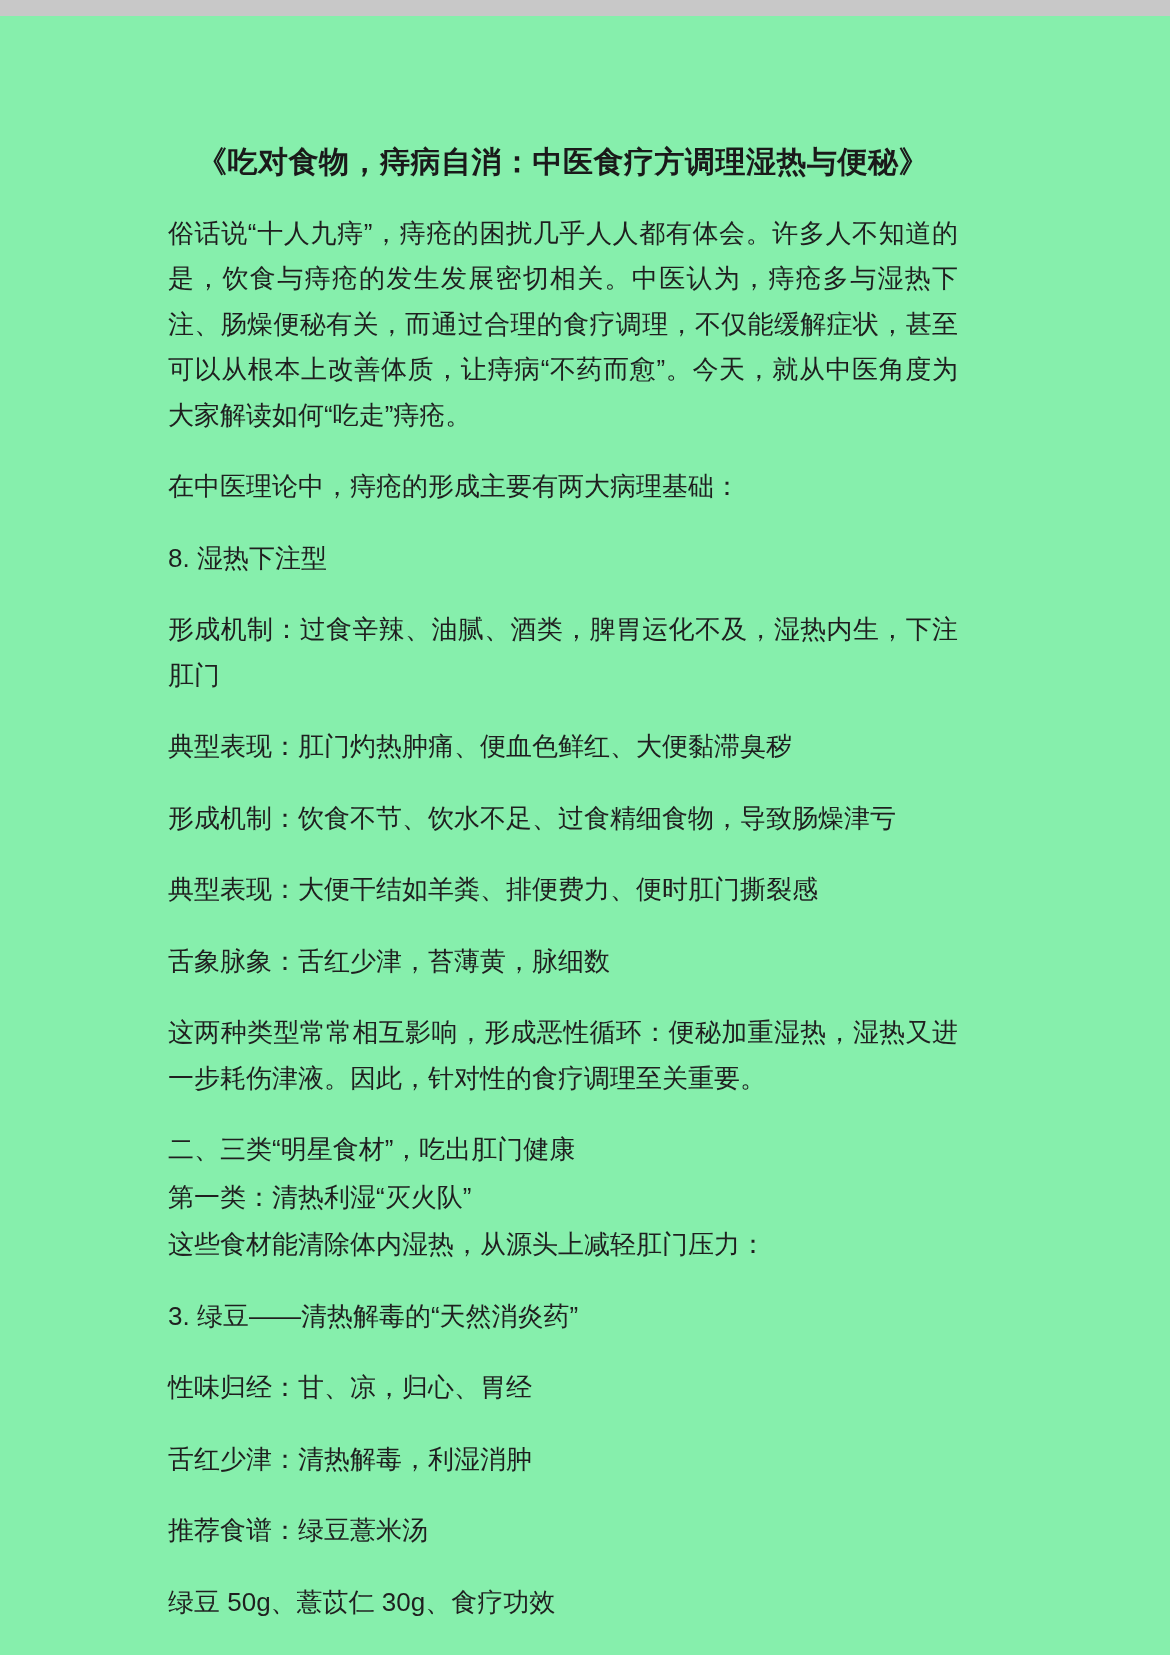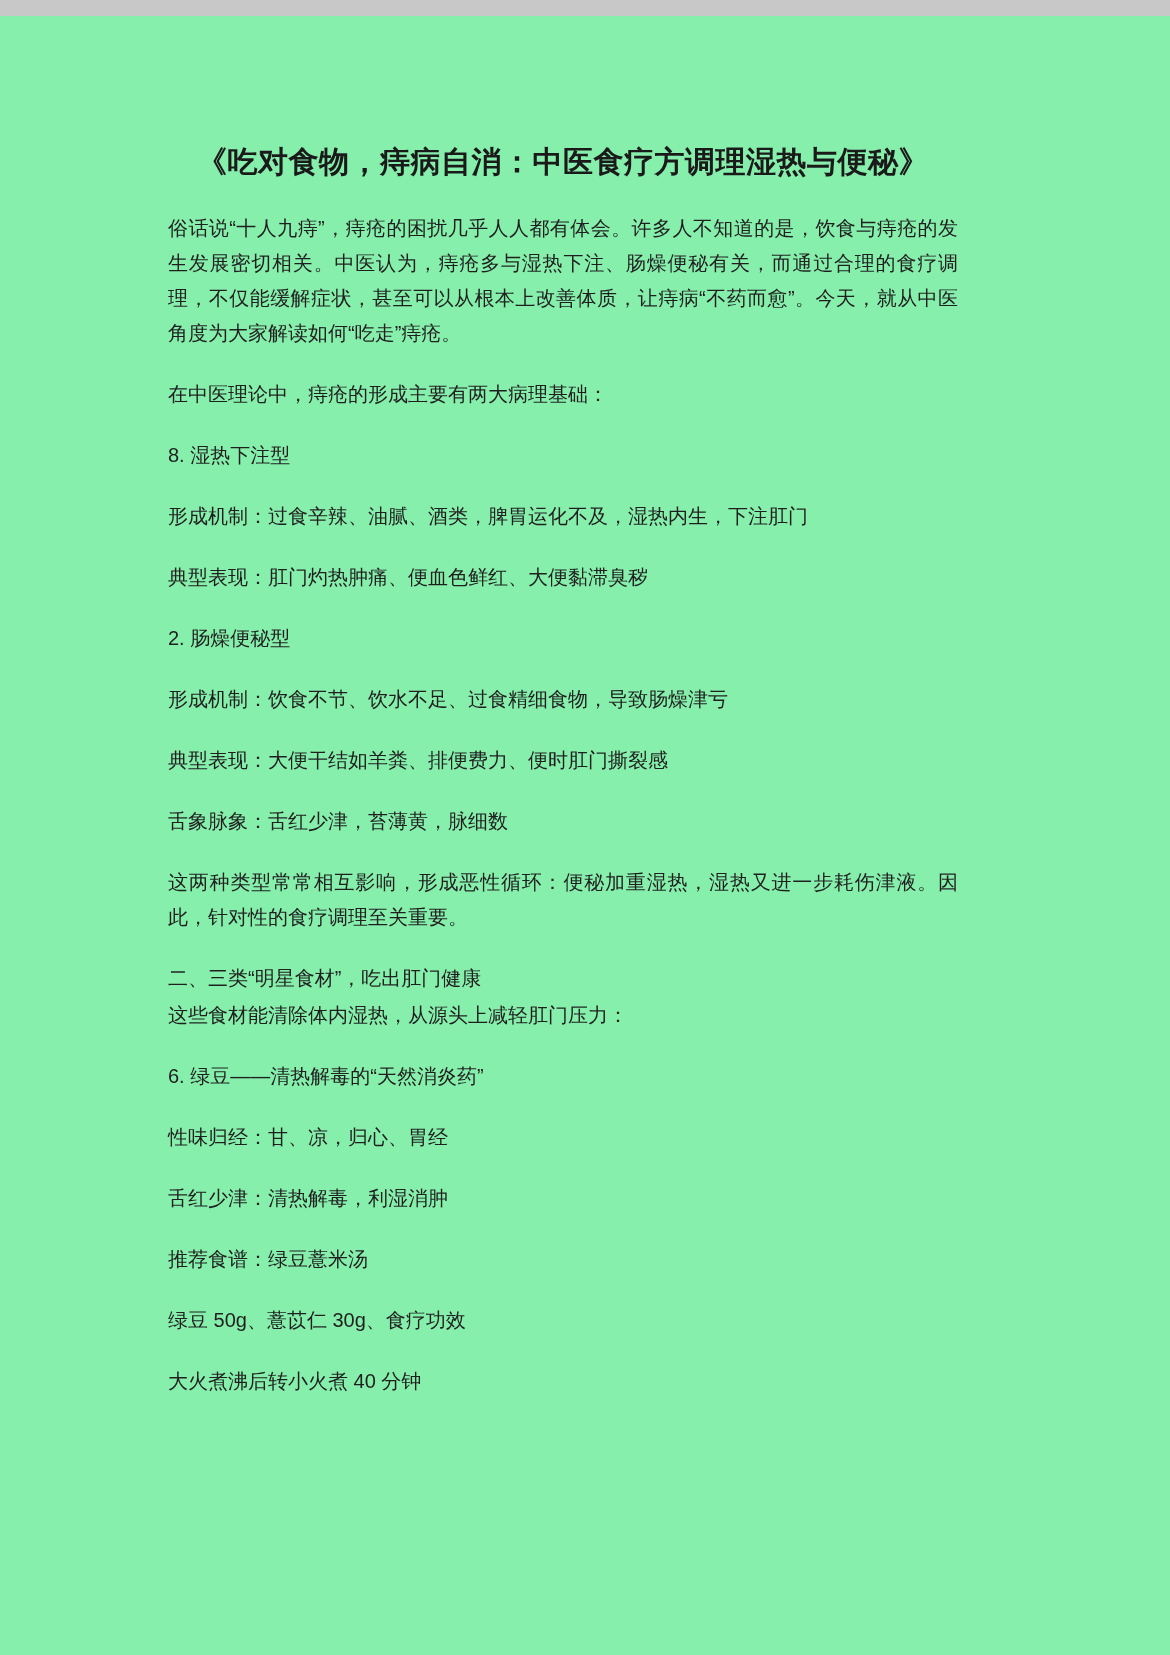--- a/index.html
+++ b/index.html
@@ -28,21 +28,21 @@
   .doc-title {
     font-size: 30px;
     font-weight: bold;
     color: #1a1a1a;
     text-align: center;
     letter-spacing: 0.5px;
     margin: 0 0 28px 0;
     line-height: 1.35;
   }
   .para {
-    font-size: 20px;
+    font-size: 26px;
     color: #1f1f1f;
     line-height: 1.75;
     margin: 0 0 26px 0;
     text-align: justify;
     word-break: break-word;
   }
   .para.nogap {
     margin-bottom: 2px;
   }
 </style>
@@ -51,28 +51,28 @@
 
 <div class="page">
   <div class="content">
     <h1 class="doc-title">《吃对食物，痔病自消：中医食疗方调理湿热与便秘》</h1>
     <div id="paragraph-container">
         <p class="para">俗话说“十人九痔”，痔疮的困扰几乎人人都有体会。许多人不知道的是，饮食与痔疮的发生发展密切相关。中医认为，痔疮多与湿热下注、肠燥便秘有关，而通过合理的食疗调理，不仅能缓解症状，甚至可以从根本上改善体质，让痔病“不药而愈”。今天，就从中医角度为大家解读如何“吃走”痔疮。</p>
         <p class="para">在中医理论中，痔疮的形成主要有两大病理基础：</p>
         <p class="para">8. 湿热下注型</p>
         <p class="para">形成机制：过食辛辣、油腻、酒类，脾胃运化不及，湿热内生，下注肛门</p>
         <p class="para">典型表现：肛门灼热肿痛、便血色鲜红、大便黏滞臭秽</p>
-        <p class="para">2. 肠燥便秘型</p>
         <p class="para">形成机制：饮食不节、饮水不足、过食精细食物，导致肠燥津亏</p>
         <p class="para">典型表现：大便干结如羊粪、排便费力、便时肛门撕裂感</p>
         <p class="para">舌象脉象：舌红少津，苔薄黄，脉细数</p>
         <p class="para">这两种类型常常相互影响，形成恶性循环：便秘加重湿热，湿热又进一步耗伤津液。因此，针对性的食疗调理至关重要。</p>
         <p class="para nogap">二、三类“明星食材”，吃出肛门健康</p>
+        <p class="para nogap">第一类：清热利湿“灭火队”</p>
         <p class="para">这些食材能清除体内湿热，从源头上减轻肛门压力：</p>
-        <p class="para">6. 绿豆——清热解毒的“天然消炎药”</p>
+        <p class="para">3. 绿豆——清热解毒的“天然消炎药”</p>
         <p class="para">性味归经：甘、凉，归心、胃经</p>
         <p class="para">舌红少津：清热解毒，利湿消肿</p>
         <p class="para">推荐食谱：绿豆薏米汤</p>
         <p class="para">绿豆 50g、薏苡仁 30g、食疗功效</p>
         <p class="para">大火煮沸后转小火煮 40 分钟</p>
       </div>
   </div>
 </div>
 
 </body></html>

